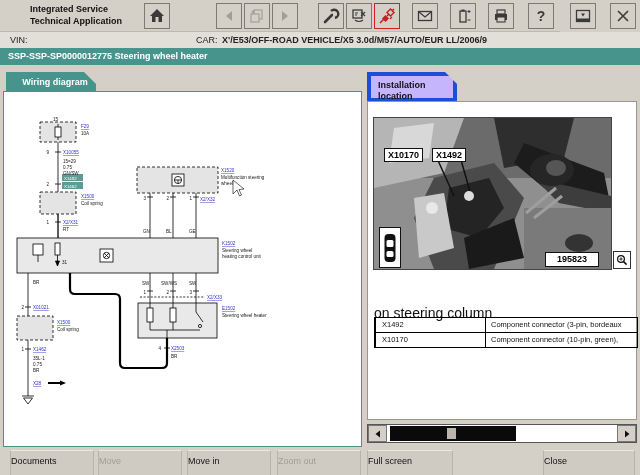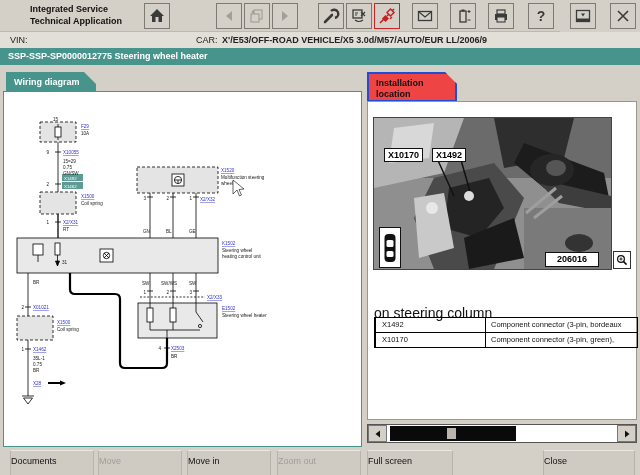--- a/index.html
+++ b/index.html
@@ -28,23 +28,23 @@
   .docbar{position:absolute;left:0;top:48px;width:640px;height:17px;background:#47948D;padding-left:28px;}
   .docbar .title{position:absolute;left:8px;top:3px;font-size:9px;font-weight:bold;color:#fff;}
   .docbar .close{position:absolute;right:4px;top:2px;width:13px;height:13px;background:#D4D0C8;
                  border:1px solid #555;box-sizing:border-box;color:#111;font-size:10px;
                  line-height:11px;text-align:center;font-weight:bold;}
 
   
   .tab{position:absolute;font-weight:bold;box-sizing:border-box;
        clip-path:polygon(0 0,calc(100% - 12px) 0,100% 12px,100% 100%,0 100%);}
   .tab-wiring{left:6px;top:72px;width:90px;height:20px;background:#47948D;color:#fff;
-              font-size:9px;padding:5px 0 0 8px;}
-  .tab-install{left:367px;top:72px;width:90px;height:30px;background:#ef4444;color:#111;
-               font-size:9px;line-height:11px;padding:4px 0 0 7px;border:2px solid #1d4ed8;}
+              font-size:9px;padding:5px 0 0 8px;text-align:center;}
+  .tab-install{left:367px;top:72px;width:90px;height:30px;background:#c4b5fd;color:#111;
+               font-size:9px;line-height:11px;padding:4px 0 0 7px;border:4px solid #1d4ed8;}
 
   
   .panel-left{position:absolute;left:3px;top:91px;width:359px;height:356px;background:#fff;
               border:1px solid #47948D;box-sizing:border-box;}
   .panel-right{position:absolute;left:367px;top:101px;width:270px;height:319px;background:#fff;
                border:1px solid #9b978f;box-sizing:border-box;}
 
   .diagram-svg{position:absolute;left:4px;top:92px;}
   .photo-svg{position:absolute;left:373px;top:117px;border:1px solid #444;}
 
@@ -388,40 +388,40 @@
   <div class="photo-label" style="left:432px;top:148px">X1492</div>
 
   <div class="carpos">
     <svg width="14" height="32" viewBox="0 0 14 32">
       <rect x="1.5" y="2" width="11" height="28" rx="4" fill="#111"></rect>
       <rect x="3.5" y="8" width="7" height="7" rx="1.5" fill="#fff"></rect>
       <rect x="3.5" y="19" width="7" height="6" rx="1.5" fill="#fff"></rect>
     </svg>
   </div>
 
-  <div class="photo-ref">206016</div>
+  <div class="photo-ref">195823</div>
 
   <div class="magnify">
     <svg width="12" height="12" viewBox="0 0 12 12">
       <circle cx="5" cy="5" r="3.4" fill="none" stroke="#111" stroke-width="1.2"></circle>
       <path d="M3.4 5 h3.2 M5 3.4 v3.2" stroke="#111" stroke-width="0.9"></path>
       <line x1="7.6" y1="7.6" x2="10.6" y2="10.6" stroke="#111" stroke-width="1.5"></line>
     </svg>
   </div>
 
   <div class="caption">on steering column</div>
 
   <div class="conn-table">
     <div class="conn-row">
       <div class="conn-c1">X1492</div>
       <div class="conn-c2">Component connector (3-pin, bordeaux</div>
     </div>
     <div class="conn-row">
       <div class="conn-c1">X10170</div>
-      <div class="conn-c2">Component connector (3-pin, green),</div>
+      <div class="conn-c2">Component connector (10-pin, green),</div>
     </div>
   </div>
 
   <div class="hscroll">
     <div class="hs-btn" style="left:0">
       <svg width="8" height="8" viewBox="0 0 8 8">
         <polygon points="6,0.5 1.5,4 6,7.5" fill="#111"></polygon>
       </svg>
     </div>
     <div class="hs-dark">

